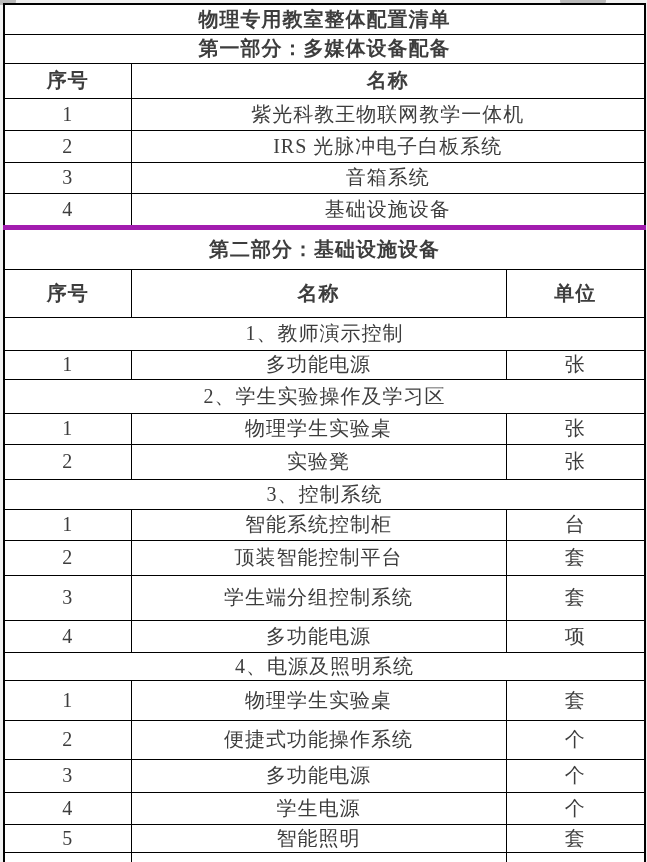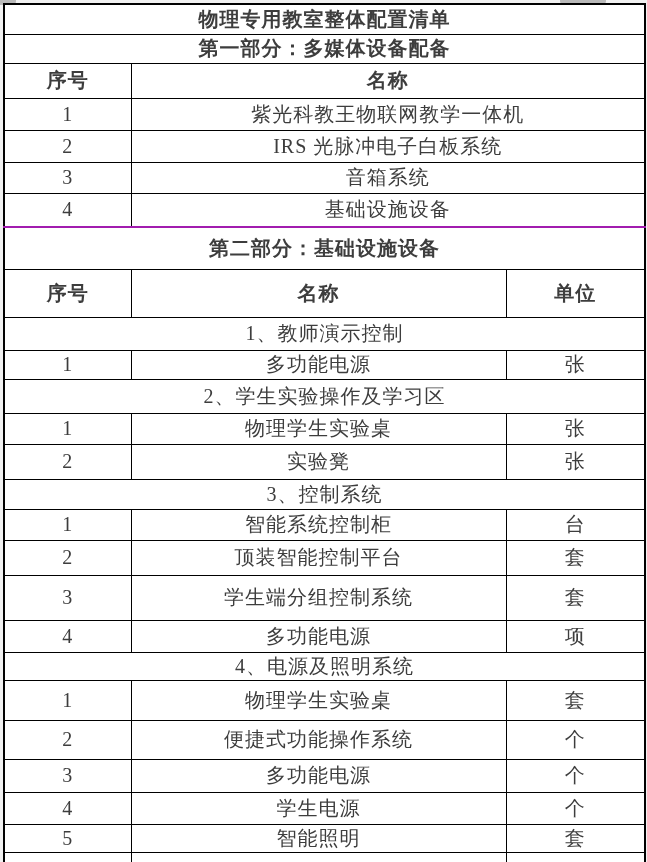--- a/index.html
+++ b/index.html
@@ -43,21 +43,21 @@
     overflow: hidden;
     white-space: nowrap;
   }
   table.cfg { border: 2px solid #000000; }
   td.head {
     font-weight: bold;
     color: #1f1f1f;
     font-size: 15px;
   }
   td.idx { font-size: 12px; letter-spacing: 0; }
-  tr.part-sep td { border-top: 2px solid #a21caf; font-family: Liberation Mono, monospace; }
+  tr.part-sep td { border-top: 5px solid #a21caf; font-family: Liberation Mono, monospace; }
   
   tr.h-title    { height: 30px; }
   tr.h-p1title  { height: 29px; }
   tr.h-p1head   { height: 35px; }
   tr.h-p1r1 { height: 32px; }
   tr.h-p1r2 { height: 32px; }
   tr.h-p1r3 { height: 31px; }
   tr.h-p1r4 { height: 34px; }
   tr.h-p2title  { height: 42px; }
   tr.h-p2head   { height: 48px; }

